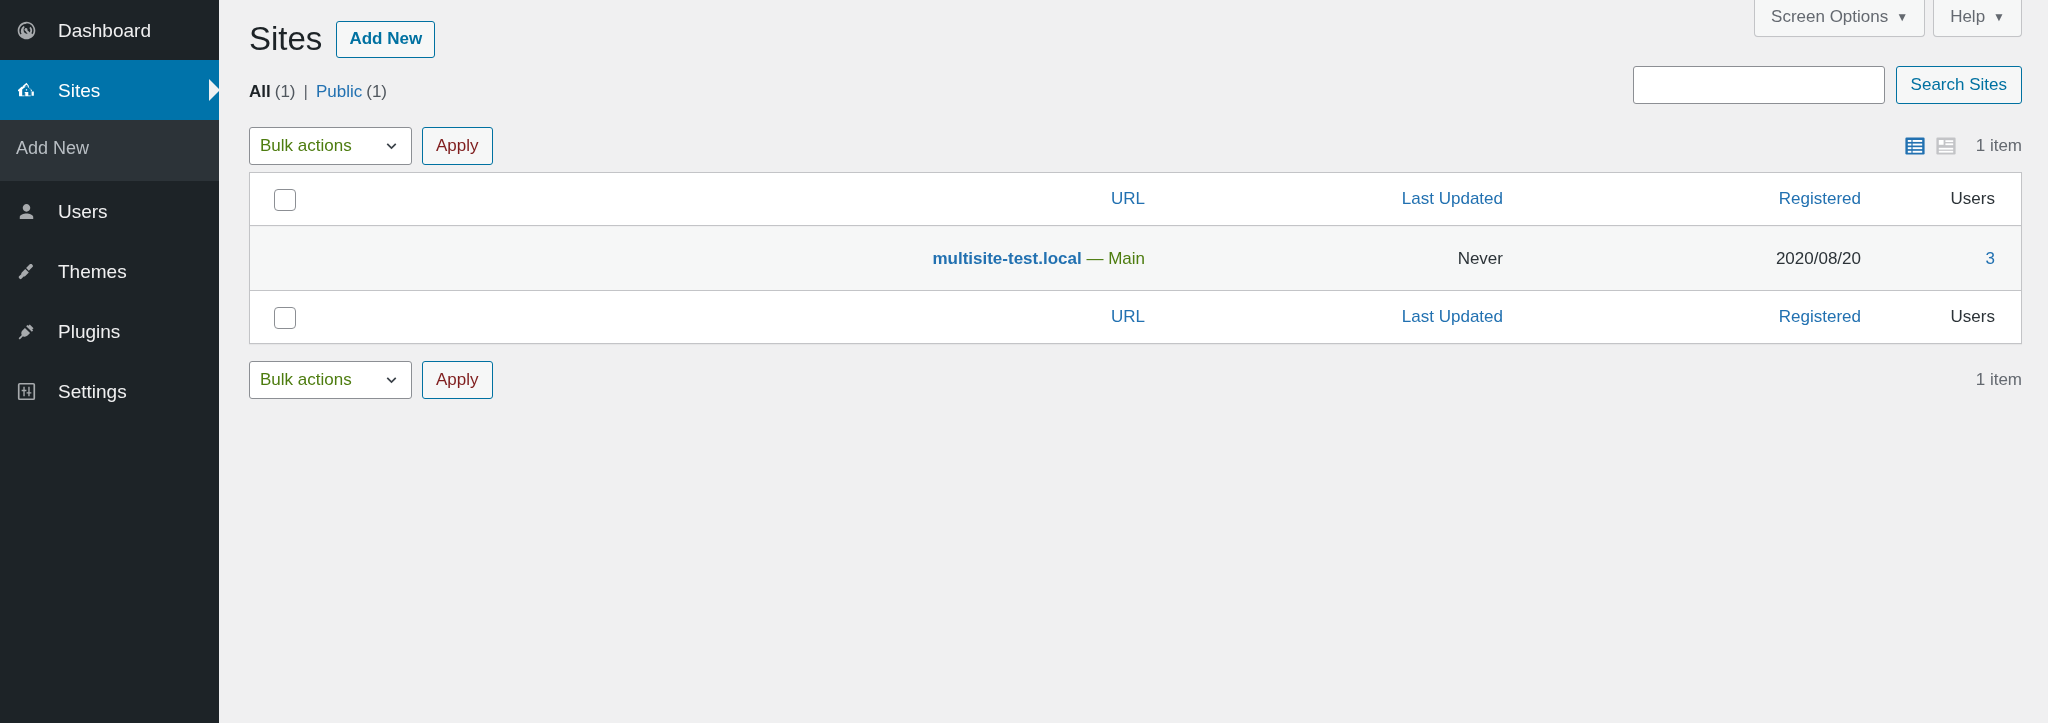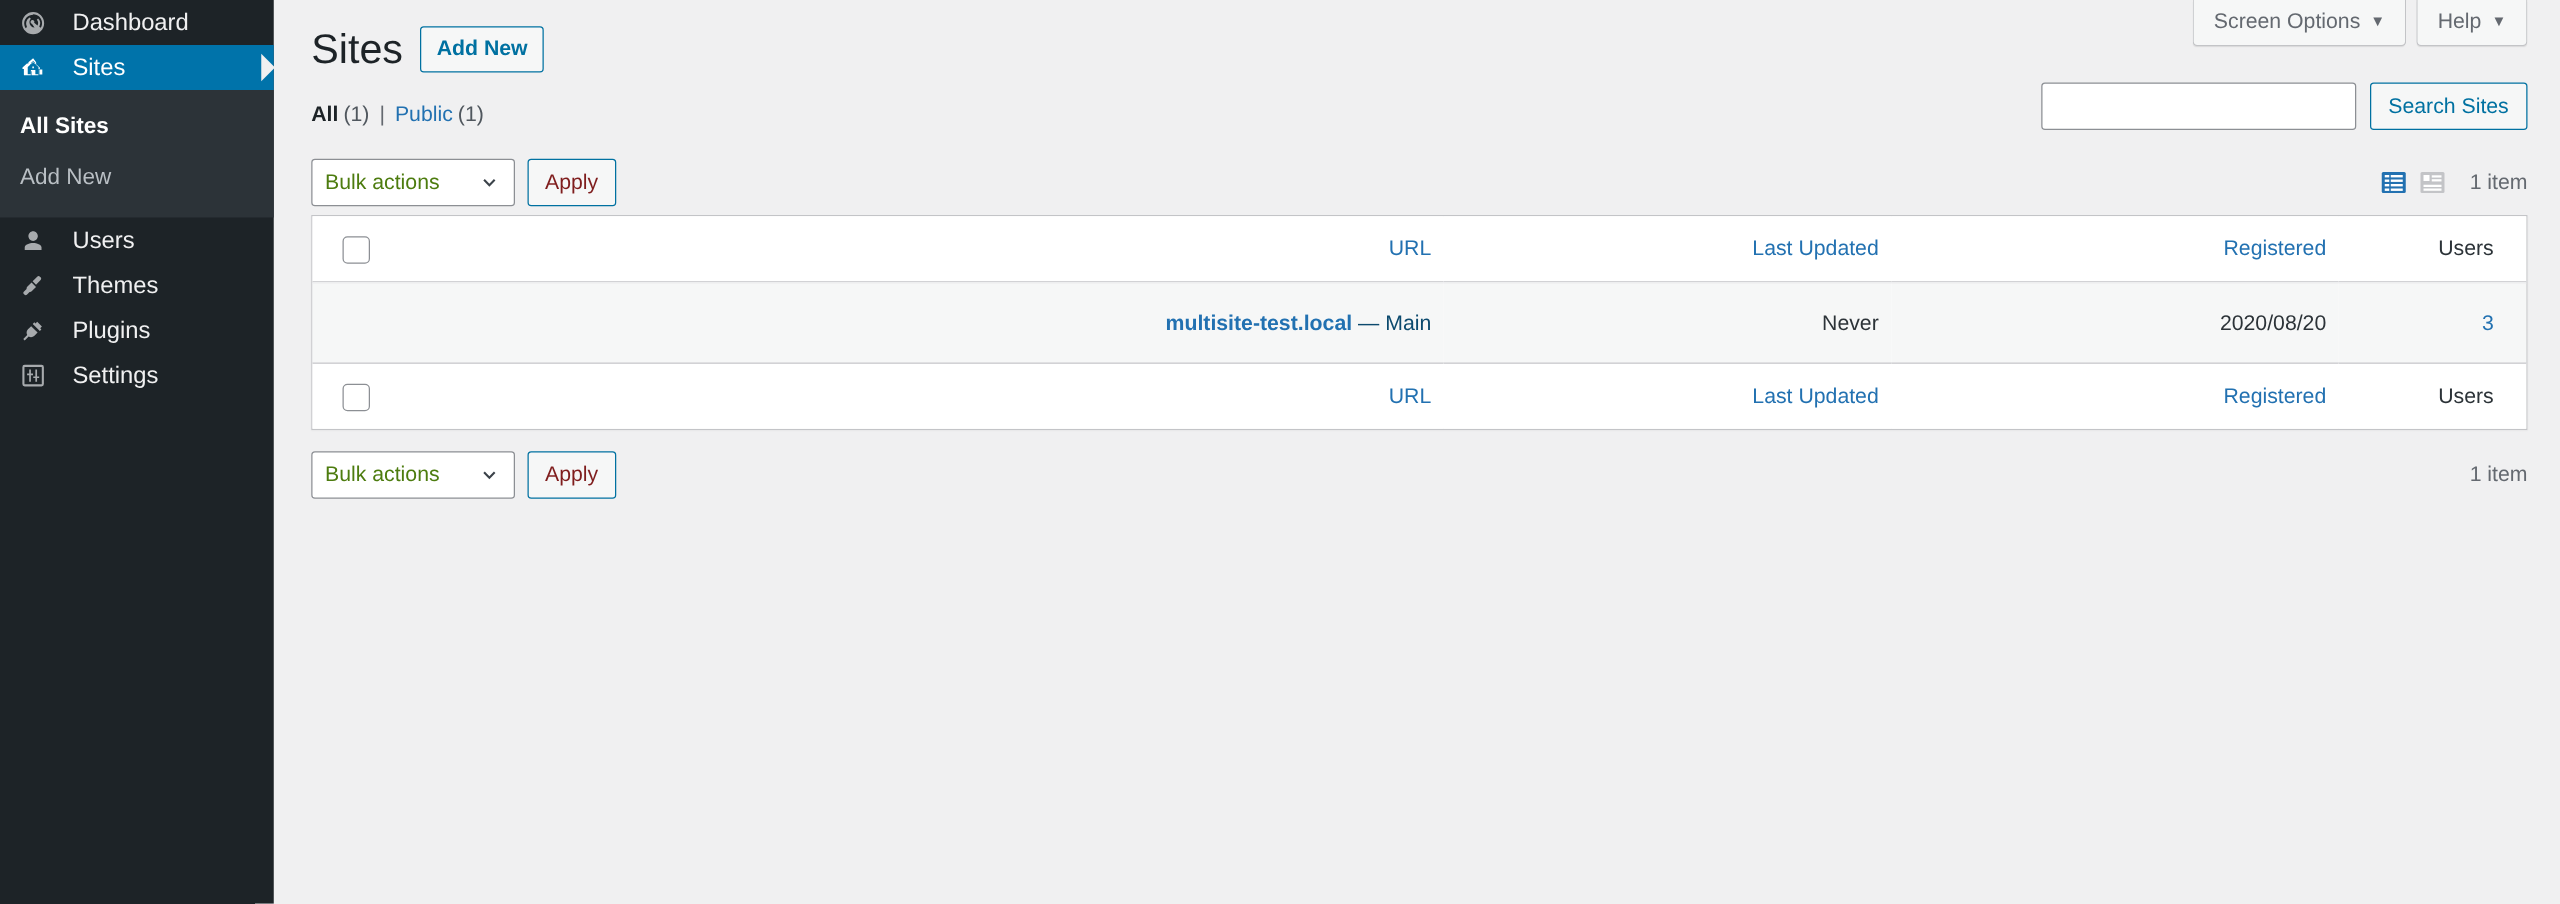--- a/index.html
+++ b/index.html
@@ -22,21 +22,21 @@
     background: #1d2327;
     color: #f0f0f1;
     position: relative;
     z-index: 20;
     padding-top: 0;
   }
 
   .menu-item {
     display: flex;
     align-items: center;
-    height: 36px;
+    height: 60px;
     padding: 0 0 0 16px;
     font-size: 19px;
     color: #f0f0f1;
     position: relative;
     cursor: pointer;
     line-height: 1;
   }
   .menu-item .mi-icon {
     width: 30px;
     flex: 0 0 30px;
@@ -295,21 +295,21 @@
     background: #f6f7f7;
     color: #2c3338;
     border-top: 1px solid #f0f0f1;
   }
   tbody tr td { border-bottom: none; }
   .site-url-link {
     color: #2271b1;
     font-weight: 700;
     cursor: pointer;
   }
-  .site-suffix { color: #0c4a6e; font-weight: 400; }
+  .site-suffix { color: #4d7c0f; font-weight: 400; }
   .users-link { color: #2271b1; cursor: pointer; }
 
   
   .cb {
     width: 22px;
     height: 22px;
     border: 1px solid #8c8f94;
     border-radius: 4px;
     background: #fff;
     display: inline-block;
@@ -337,21 +337,20 @@
       <span class="mi-icon">
         <svg width="21" height="21" viewBox="0 0 20 20" fill="#ffffff">
           <path d="M10 2.5 6.4 5.6v.9H5.3l-3.4 3v1.2h1.1v4.8h5.2v-3.2h.6v3.2h5.2V10.7h1.1V9.5l-2.8-2.4V5.6L10 2.5zm0 2.1 1.6 1.4v1.1l-1.6-1.4-1.6 1.4V6l1.6-1.4zM5.9 9.1 7.6 7.6v-.2l2.4-2 2.4 2v.2l1.7 1.5v5.6h-2.4v-3.2H8.3v3.2H5.9V9.1zM9.4 8.8h1.2v1.2H9.4V8.8z"></path>
           <path d="M3 11h2.2v3.9H3V11zM14.8 11H17v3.9h-2.2V11z"></path>
         </svg>
       </span>
       <span class="mi-label">Sites</span>
     </div>
 
     <div class="submenu">
-      <div class="submenu-item current">All Sites</div>
       <div class="submenu-item">Add New</div>
     </div>
 
     <div class="menu-item">
       <span class="mi-icon">
         <svg width="21" height="21" viewBox="0 0 20 20" fill="#a7aaad">
           <path d="M10 10.2c2 0 3.6-1.7 3.6-3.7S12 2.8 10 2.8 6.4 4.5 6.4 6.5s1.6 3.7 3.6 3.7zm0 1.6c-2.8 0-6.4 1.4-6.4 3.3v2.1h12.8v-2.1c0-1.9-3.6-3.3-6.4-3.3z"></path>
         </svg>
       </span>
       <span class="mi-label">Users</span>

